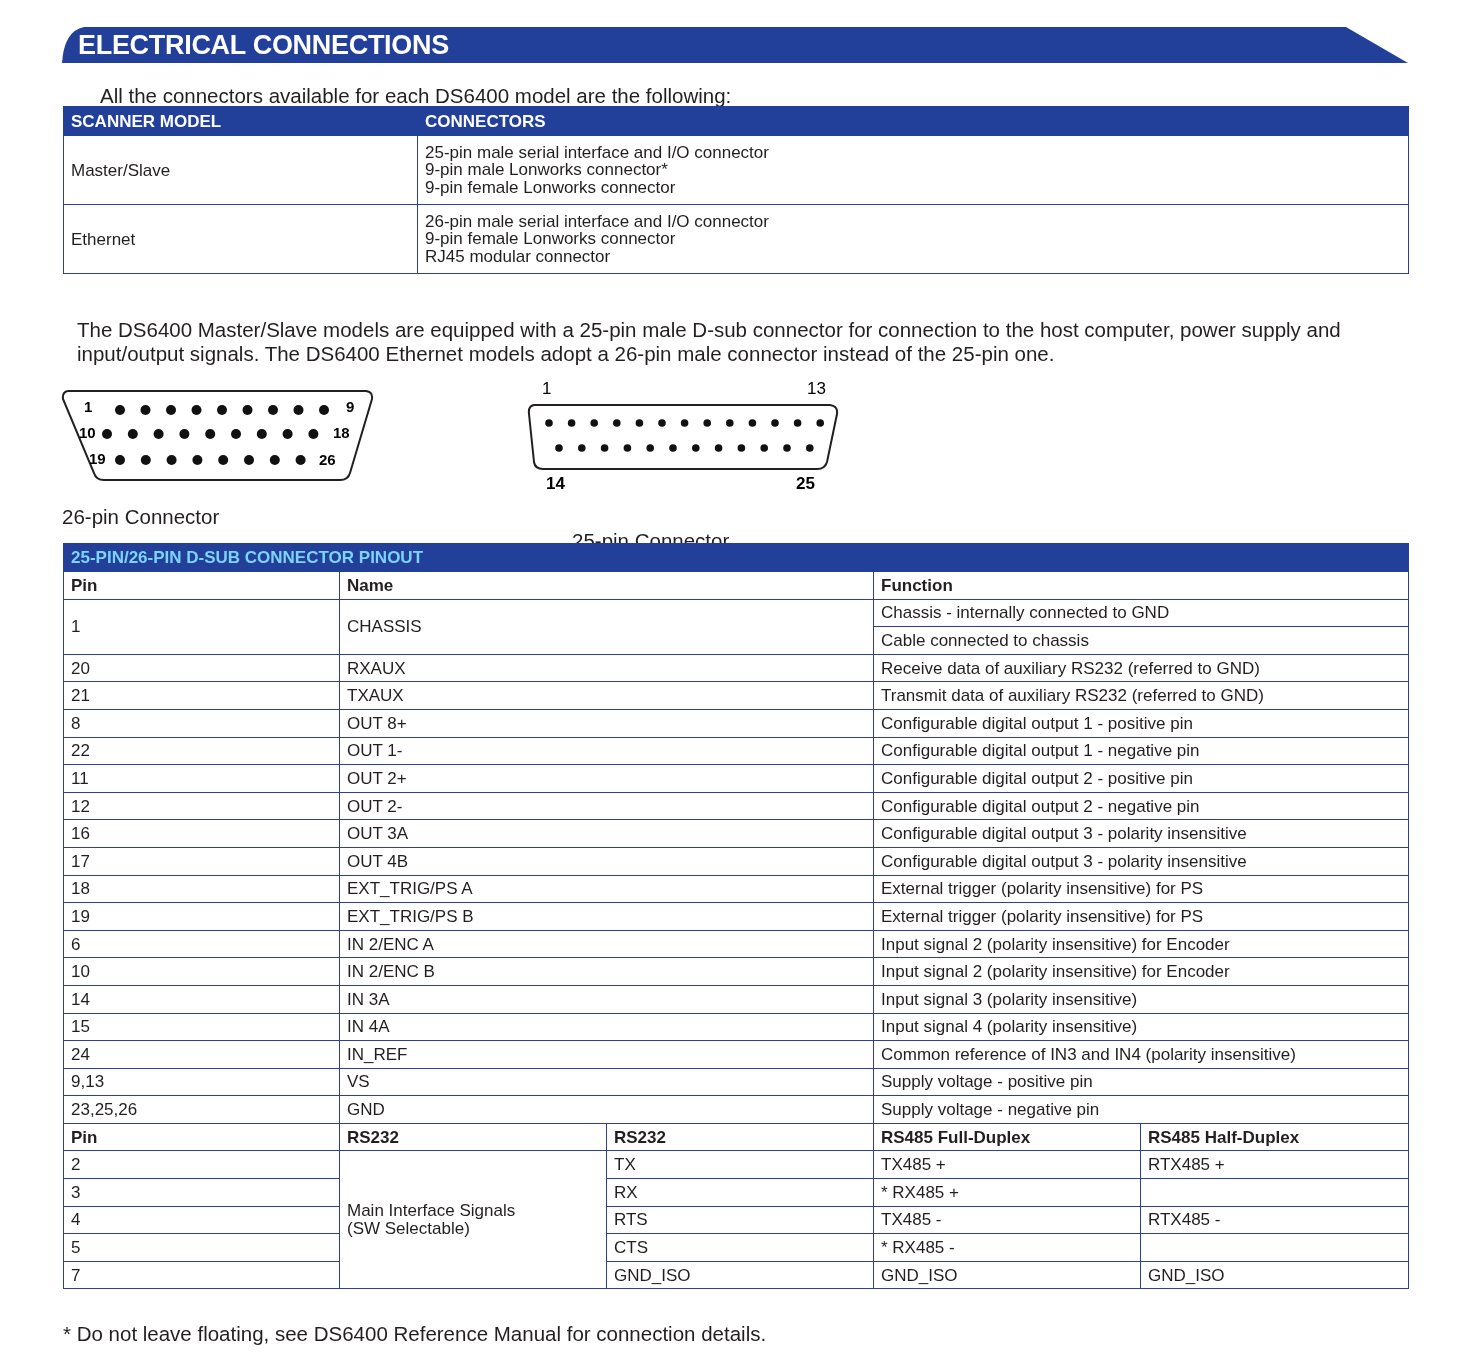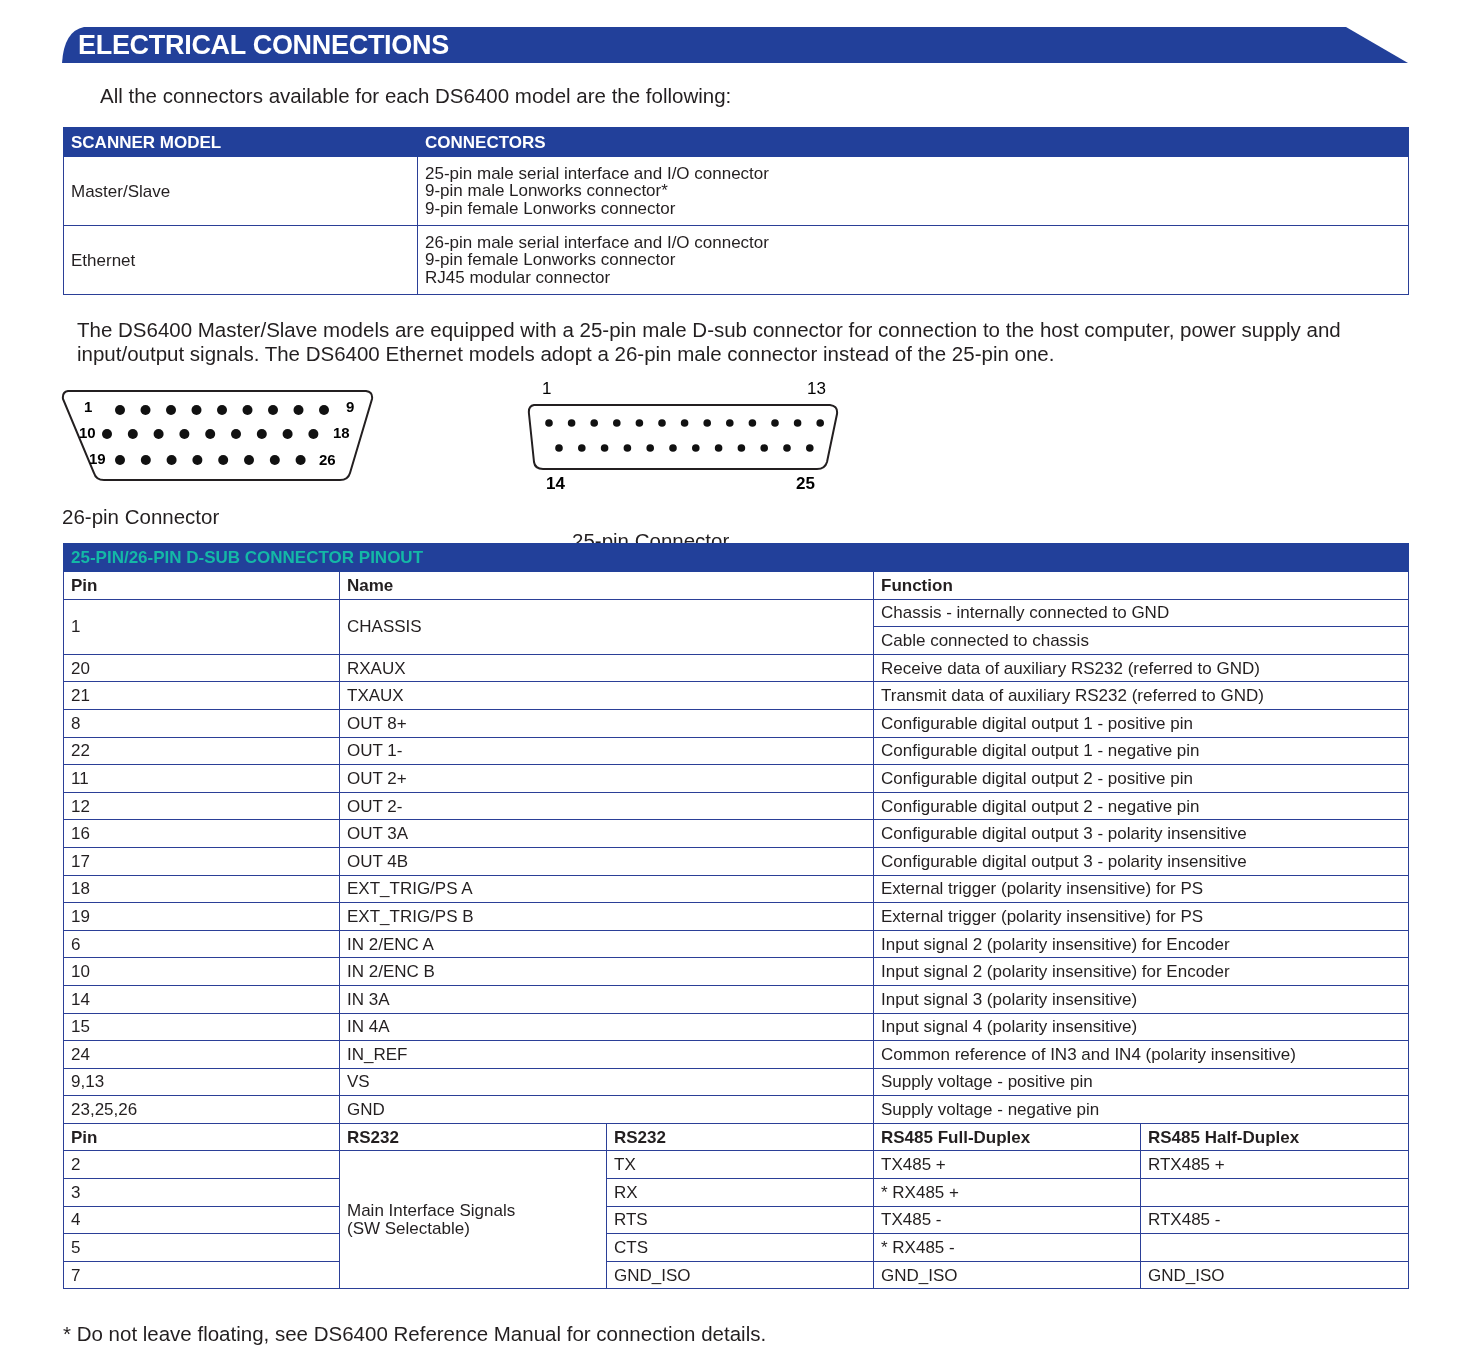--- a/index.html
+++ b/index.html
@@ -4,30 +4,30 @@
 <style>
   html, body { margin:0; padding:0; background:#ffffff; }
   body { width:1468px; height:1361px; position:relative; font-family:"Liberation Sans", sans-serif; color:#231f20; overflow:hidden; }
   .banner { position:absolute; left:62px; top:27px; width:1346px; height:44px; }
   .banner svg { position:absolute; left:0; top:0; }
   .banner-title { position:absolute; left:16px; top:3px; font-size:27px; font-weight:bold; color:#ffffff; letter-spacing:-0.3px; }
   .intro { position:absolute; left:77px; top:84px; font-size:20.5px;margin-left:23px; }
   table { border-collapse:collapse; position:absolute; left:63px; width:1346px; table-layout:fixed; }
   td, th { border:1.5px solid #2b3f97; padding:0 7px; text-align:left; vertical-align:middle; font-size:17px; font-weight:normal; line-height:17px; }
   .hdr { background:#22409a; color:#ffffff; font-weight:bold; border-color:#22409a; }
-  #models { top:127px;padding-left:15px; }
+  #models { top:106px;padding-left:15px; }
   #models .hdr { height:28px; }
   #models .row td { height:68px; }
   .multiline span { display:block; line-height:17.5px; }
   .para { position:absolute; left:77px; top:318px; width:1300px; font-size:20.5px; line-height:23.5px; }
   .conn { position:absolute; }
   .caption { position:absolute; font-size:20.5px; }
   #pinout { top:543px; }
   #pinout td { height:26.6px; }
-  #pinout .title-row td { height:27px; background:#22409a; color:#14b8a6; font-weight:bold; border-color:#22409a; }
+  #pinout .title-row td { height:27px; background:#22409a; color:#7dd3fc; font-weight:bold; border-color:#22409a; }
   .bold { font-weight:bold; }
   .footnote { position:absolute; left:63px; top:1322px; font-size:20.5px; }
 </style>
 </head>
 <body>
 
 <div class="banner">
   <svg width="1346" height="36" viewBox="0 0 1346 36">
     <path d="M0 36 Q2 4 22 0 L1284 0 L1346 36 Z" fill="#22409a"></path>
   </svg>

